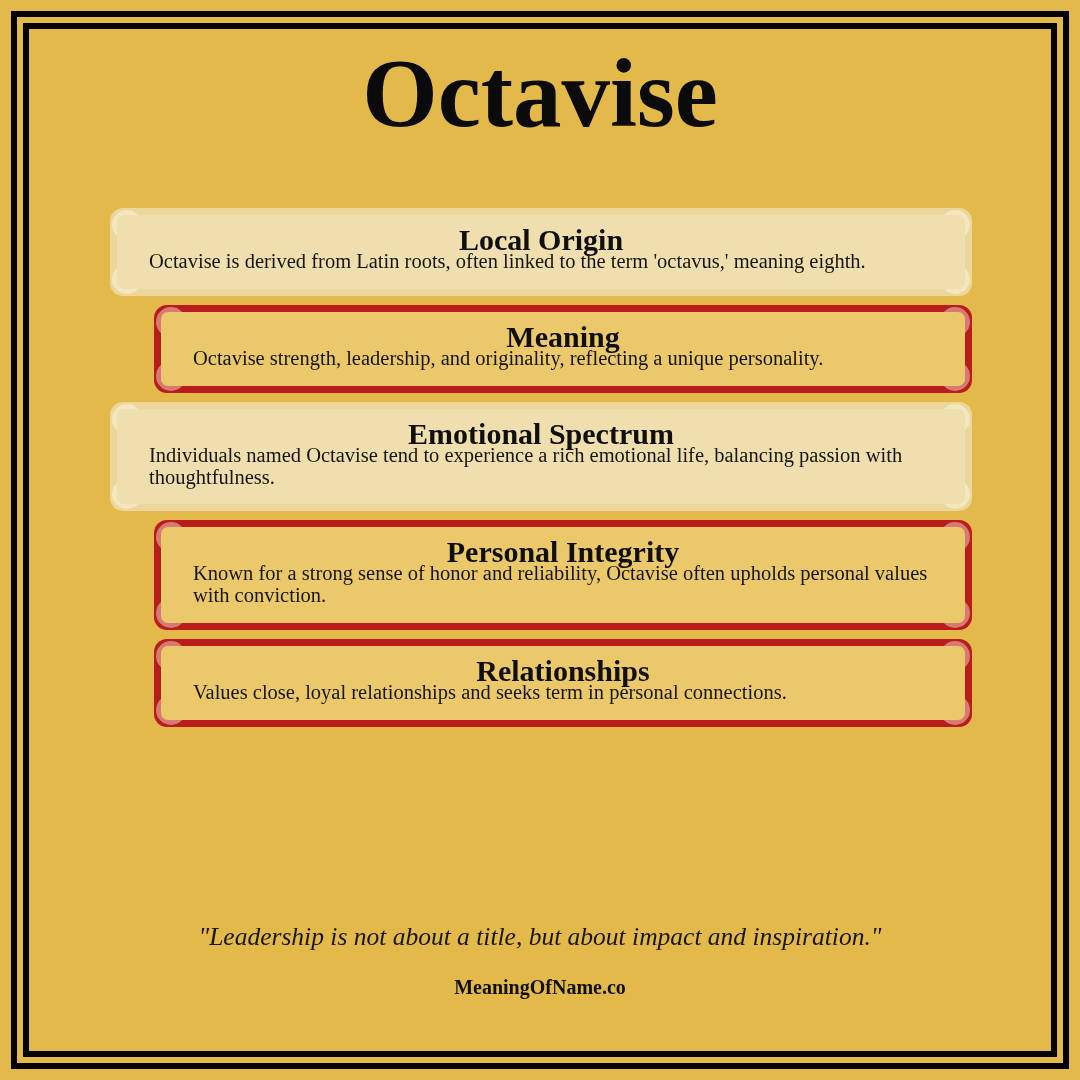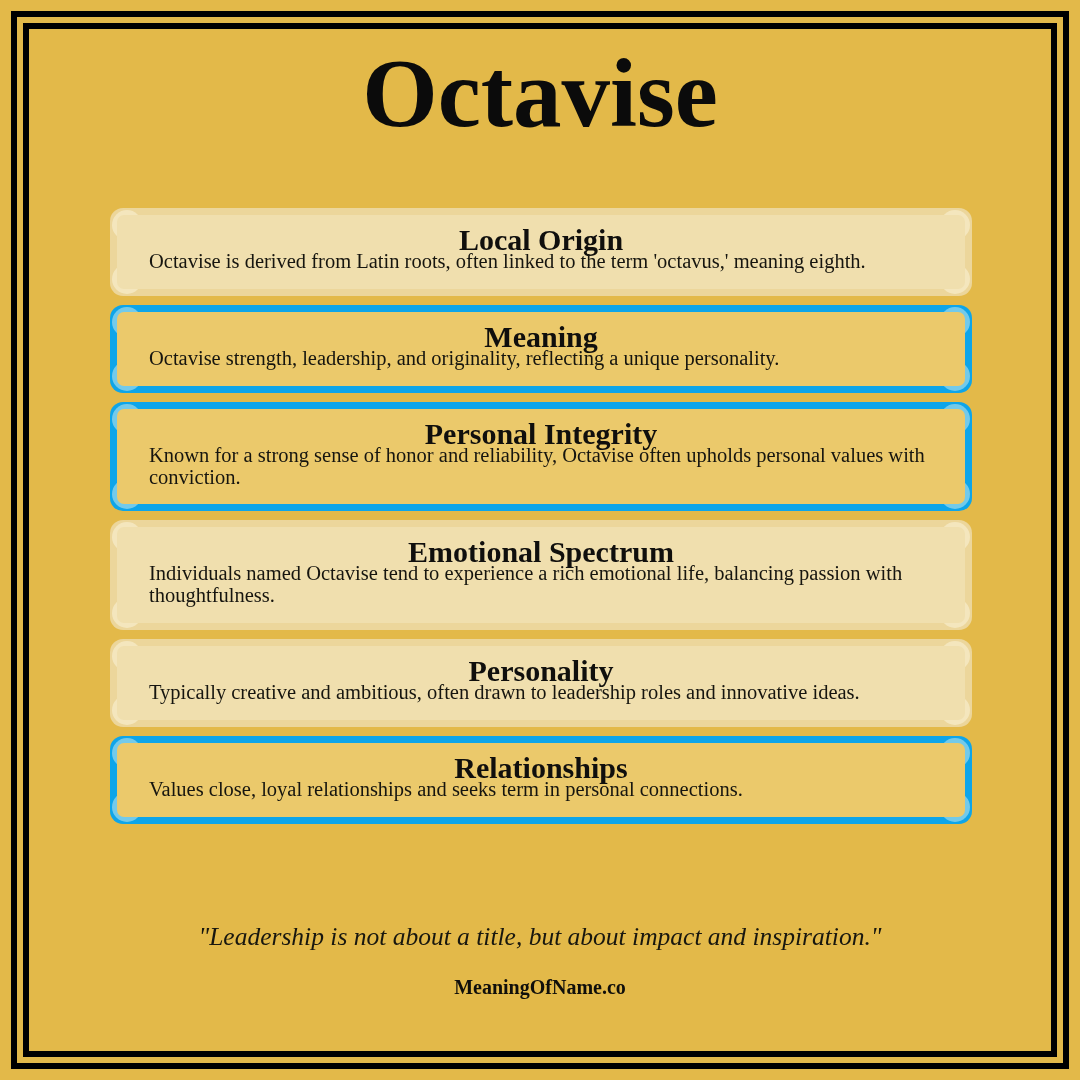--- a/index.html
+++ b/index.html
@@ -75,21 +75,22 @@
   }
   
   .card.tone-light {
     background: #ecd69b;
   }
   .card.tone-light .card-inner {
     background: #f0dfae;
   }
   
   .card.tone-gold {
-    background: #0ea5e9;
+    background: #b91c1c;
+    margin-left: 44px;
   }
   .card.tone-gold .card-inner {
     background: #ebc96b;
   }
 
   .card-inner {
     position: relative;
     border-radius: 7px;
     padding: 10px 14px 16px 14px;
     box-sizing: border-box;
@@ -175,50 +176,40 @@
       <div class="card tone-gold">
         <span class="orn tl"></span>
         <span class="orn tr"></span>
         <span class="orn bl"></span>
         <span class="orn br"></span>
         <div class="card-inner">
           <div class="card-title">Meaning</div>
           <div class="card-desc">Octavise strength, leadership, and originality, reflecting a unique personality.</div>
         </div>
       </div>
+      <div class="card tone-light">
+        <span class="orn tl"></span>
+        <span class="orn tr"></span>
+        <span class="orn bl"></span>
+        <span class="orn br"></span>
+        <div class="card-inner">
+          <div class="card-title">Emotional Spectrum</div>
+          <div class="card-desc">Individuals named Octavise tend to experience a rich emotional life, balancing passion with thoughtfulness.</div>
+        </div>
+      </div>
       <div class="card tone-gold">
         <span class="orn tl"></span>
         <span class="orn tr"></span>
         <span class="orn bl"></span>
         <span class="orn br"></span>
         <div class="card-inner">
           <div class="card-title">Personal Integrity</div>
           <div class="card-desc">Known for a strong sense of honor and reliability, Octavise often upholds personal values with conviction.</div>
         </div>
       </div>
-      <div class="card tone-light">
-        <span class="orn tl"></span>
-        <span class="orn tr"></span>
-        <span class="orn bl"></span>
-        <span class="orn br"></span>
-        <div class="card-inner">
-          <div class="card-title">Emotional Spectrum</div>
-          <div class="card-desc">Individuals named Octavise tend to experience a rich emotional life, balancing passion with thoughtfulness.</div>
-        </div>
-      </div>
-      <div class="card tone-light">
-        <span class="orn tl"></span>
-        <span class="orn tr"></span>
-        <span class="orn bl"></span>
-        <span class="orn br"></span>
-        <div class="card-inner">
-          <div class="card-title">Personality</div>
-          <div class="card-desc">Typically creative and ambitious, often drawn to leadership roles and innovative ideas.</div>
-        </div>
-      </div>
       <div class="card tone-gold">
         <span class="orn tl"></span>
         <span class="orn tr"></span>
         <span class="orn bl"></span>
         <span class="orn br"></span>
         <div class="card-inner">
           <div class="card-title">Relationships</div>
           <div class="card-desc">Values close, loyal relationships and seeks term in personal connections.</div>
         </div>
       </div>

